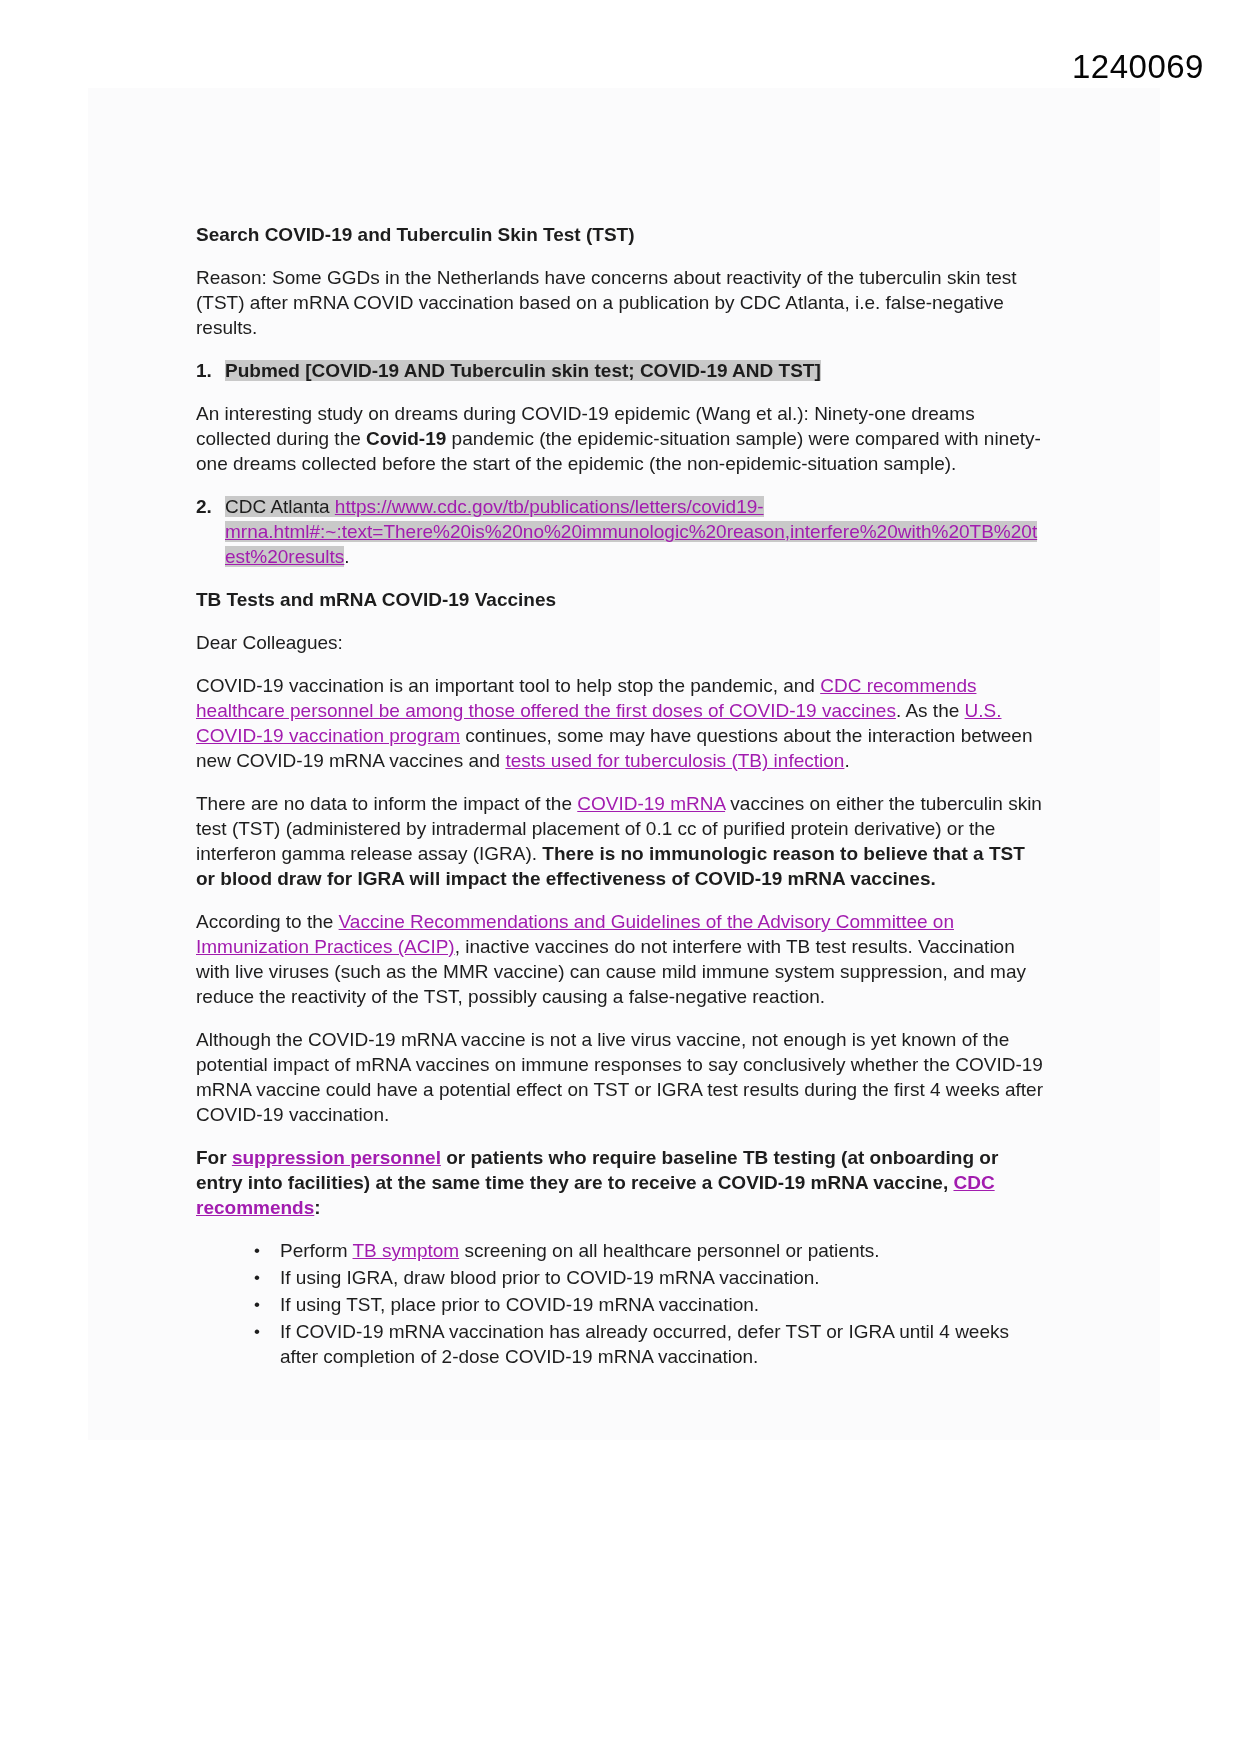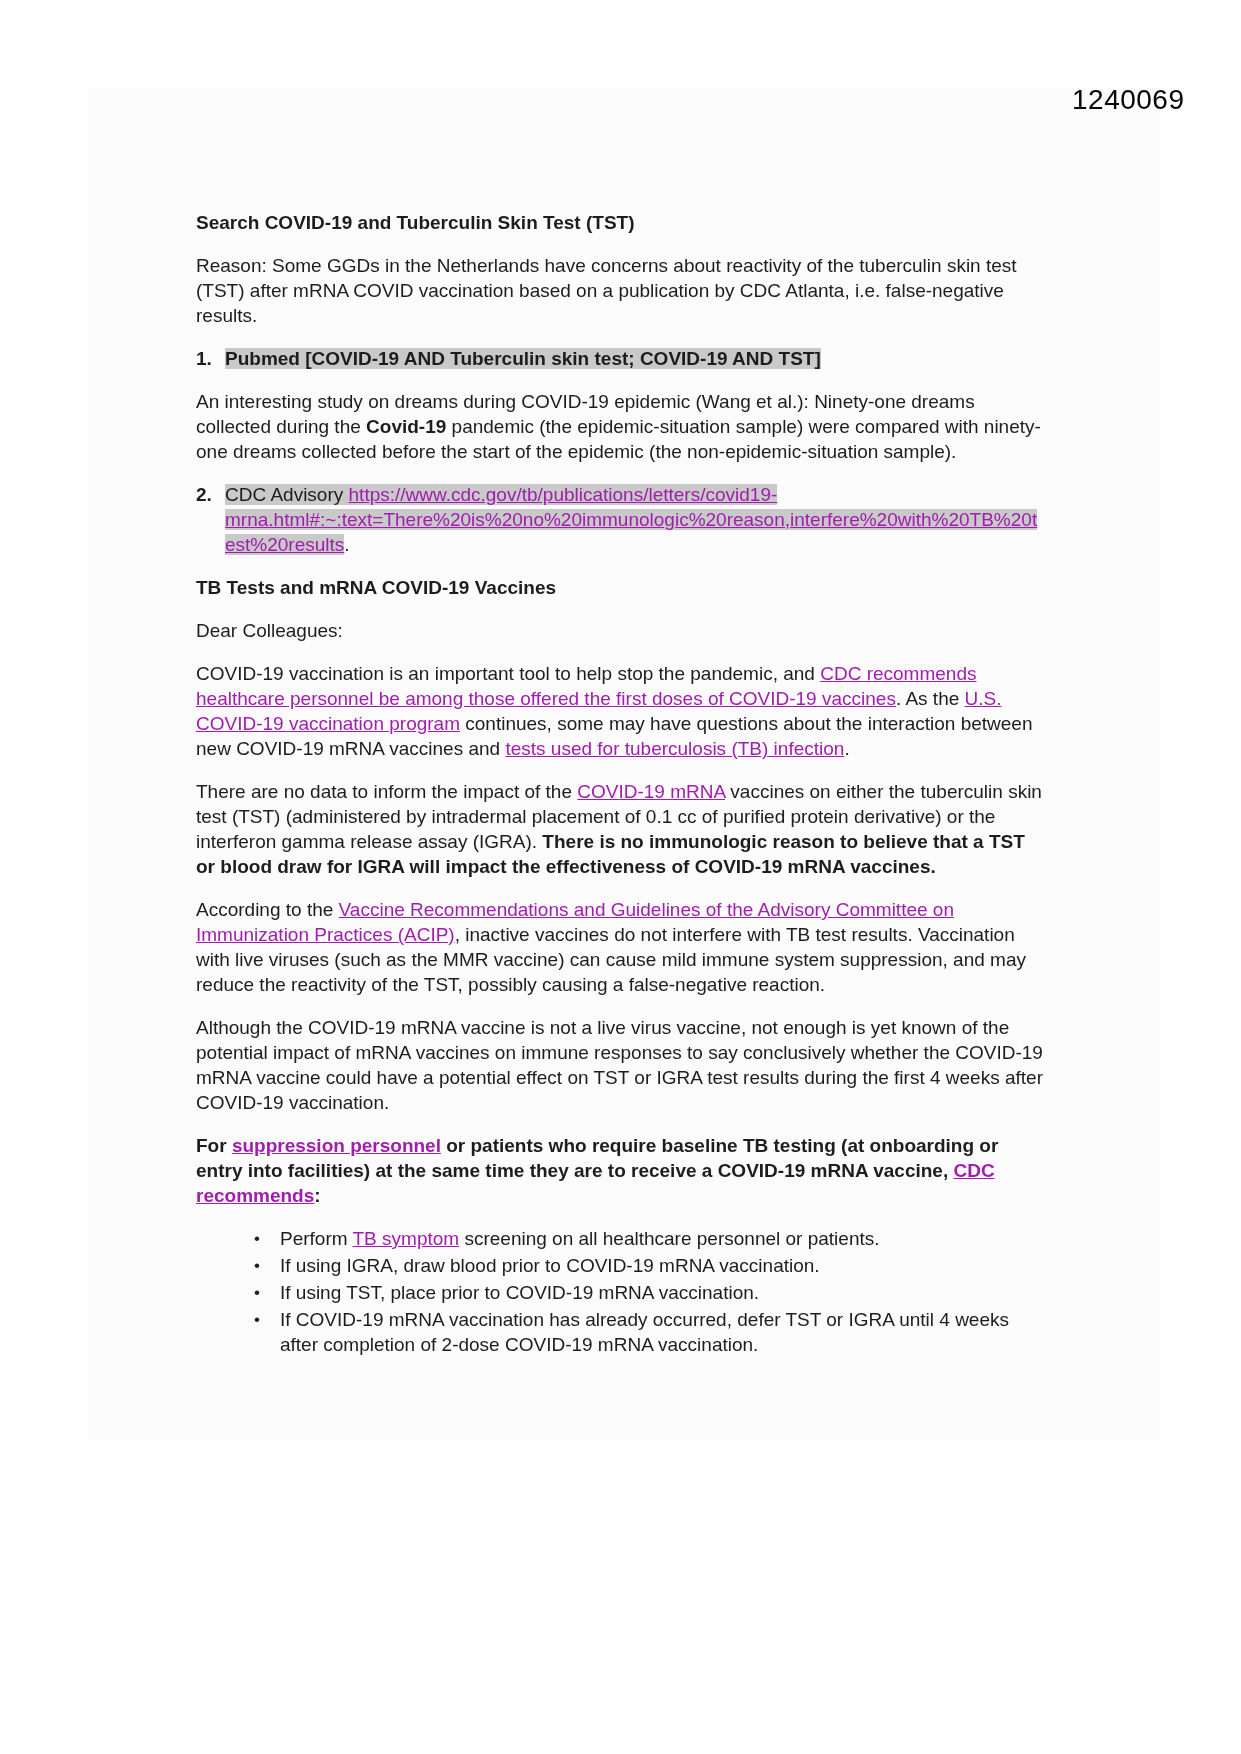--- a/index.html
+++ b/index.html
@@ -20,29 +20,28 @@
     left: 88px;
     top: 88px;
     width: 1072px;
     height: 1352px;
     background: #fbfbfc;
   }
   .page-number {
     position: absolute;
     left: 1072px;
     top: 48px;
-    font-size: 28px;
+    font-size: 33px;
     letter-spacing: 0.5px;
     color: #050505;
-    margin-top: 36px;
   }
   .content {
     position: absolute;
     left: 196px;
-    top: 210px;
+    top: 222px;
     width: 850px;
     font-size: 19px;
     line-height: 25px;
     color: #1d1d1d;
   }
   .block {
     display: flex;
     margin: 0 0 18px 0;
   }
   .block.bullet { margin-bottom: 2px; }
@@ -82,21 +81,21 @@
       </div>
       <div class="block numbered">
         <span class="num">1.</span>
         <div class="bt"><span class="b hl">Pubmed [COVID-19 AND Tuberculin skin test; COVID-19 AND TST]</span></div>
       </div>
       <div class="block para">
         <div class="bt"><span>An interesting study on dreams during COVID-19 epidemic (Wang et al.): Ninety-one dreams collected during the </span><span class="b">Covid-19</span><span> pandemic (the epidemic-situation sample) were compared with ninety-one dreams collected before the start of the epidemic (the non-epidemic-situation sample).</span></div>
       </div>
       <div class="block numbered">
         <span class="num">2.</span>
-        <div class="bt"><span class="hl">CDC Advisory </span><a class="link hl">https://www.cdc.gov/tb/publications/letters/covid19-</a><br><a class="link hl">mrna.html#:~:text=There%20is%20no%20immunologic%20reason,interfere%20with%20TB%20t</a><br><a class="link hl">est%20results</a><span>.</span></div>
+        <div class="bt"><span class="hl">CDC Atlanta </span><a class="link hl">https://www.cdc.gov/tb/publications/letters/covid19-</a><br><a class="link hl">mrna.html#:~:text=There%20is%20no%20immunologic%20reason,interfere%20with%20TB%20t</a><br><a class="link hl">est%20results</a><span>.</span></div>
       </div>
       <div class="block heading">
         <div class="bt"><span class="b">TB Tests and mRNA COVID-19 Vaccines</span></div>
       </div>
       <div class="block para">
         <div class="bt"><span>Dear Colleagues:</span></div>
       </div>
       <div class="block para">
         <div class="bt"><span>COVID-19 vaccination is an important tool to help stop the pandemic, and </span><a class="link">CDC recommends healthcare personnel be among those offered the first doses of COVID-19 vaccines</a><span>.  As the </span><a class="link">U.S. COVID-19 vaccination program</a><span> continues, some may have questions about the interaction between new COVID-19 mRNA vaccines and </span><a class="link">tests used for tuberculosis (TB) infection</a><span>.</span></div>
       </div>

